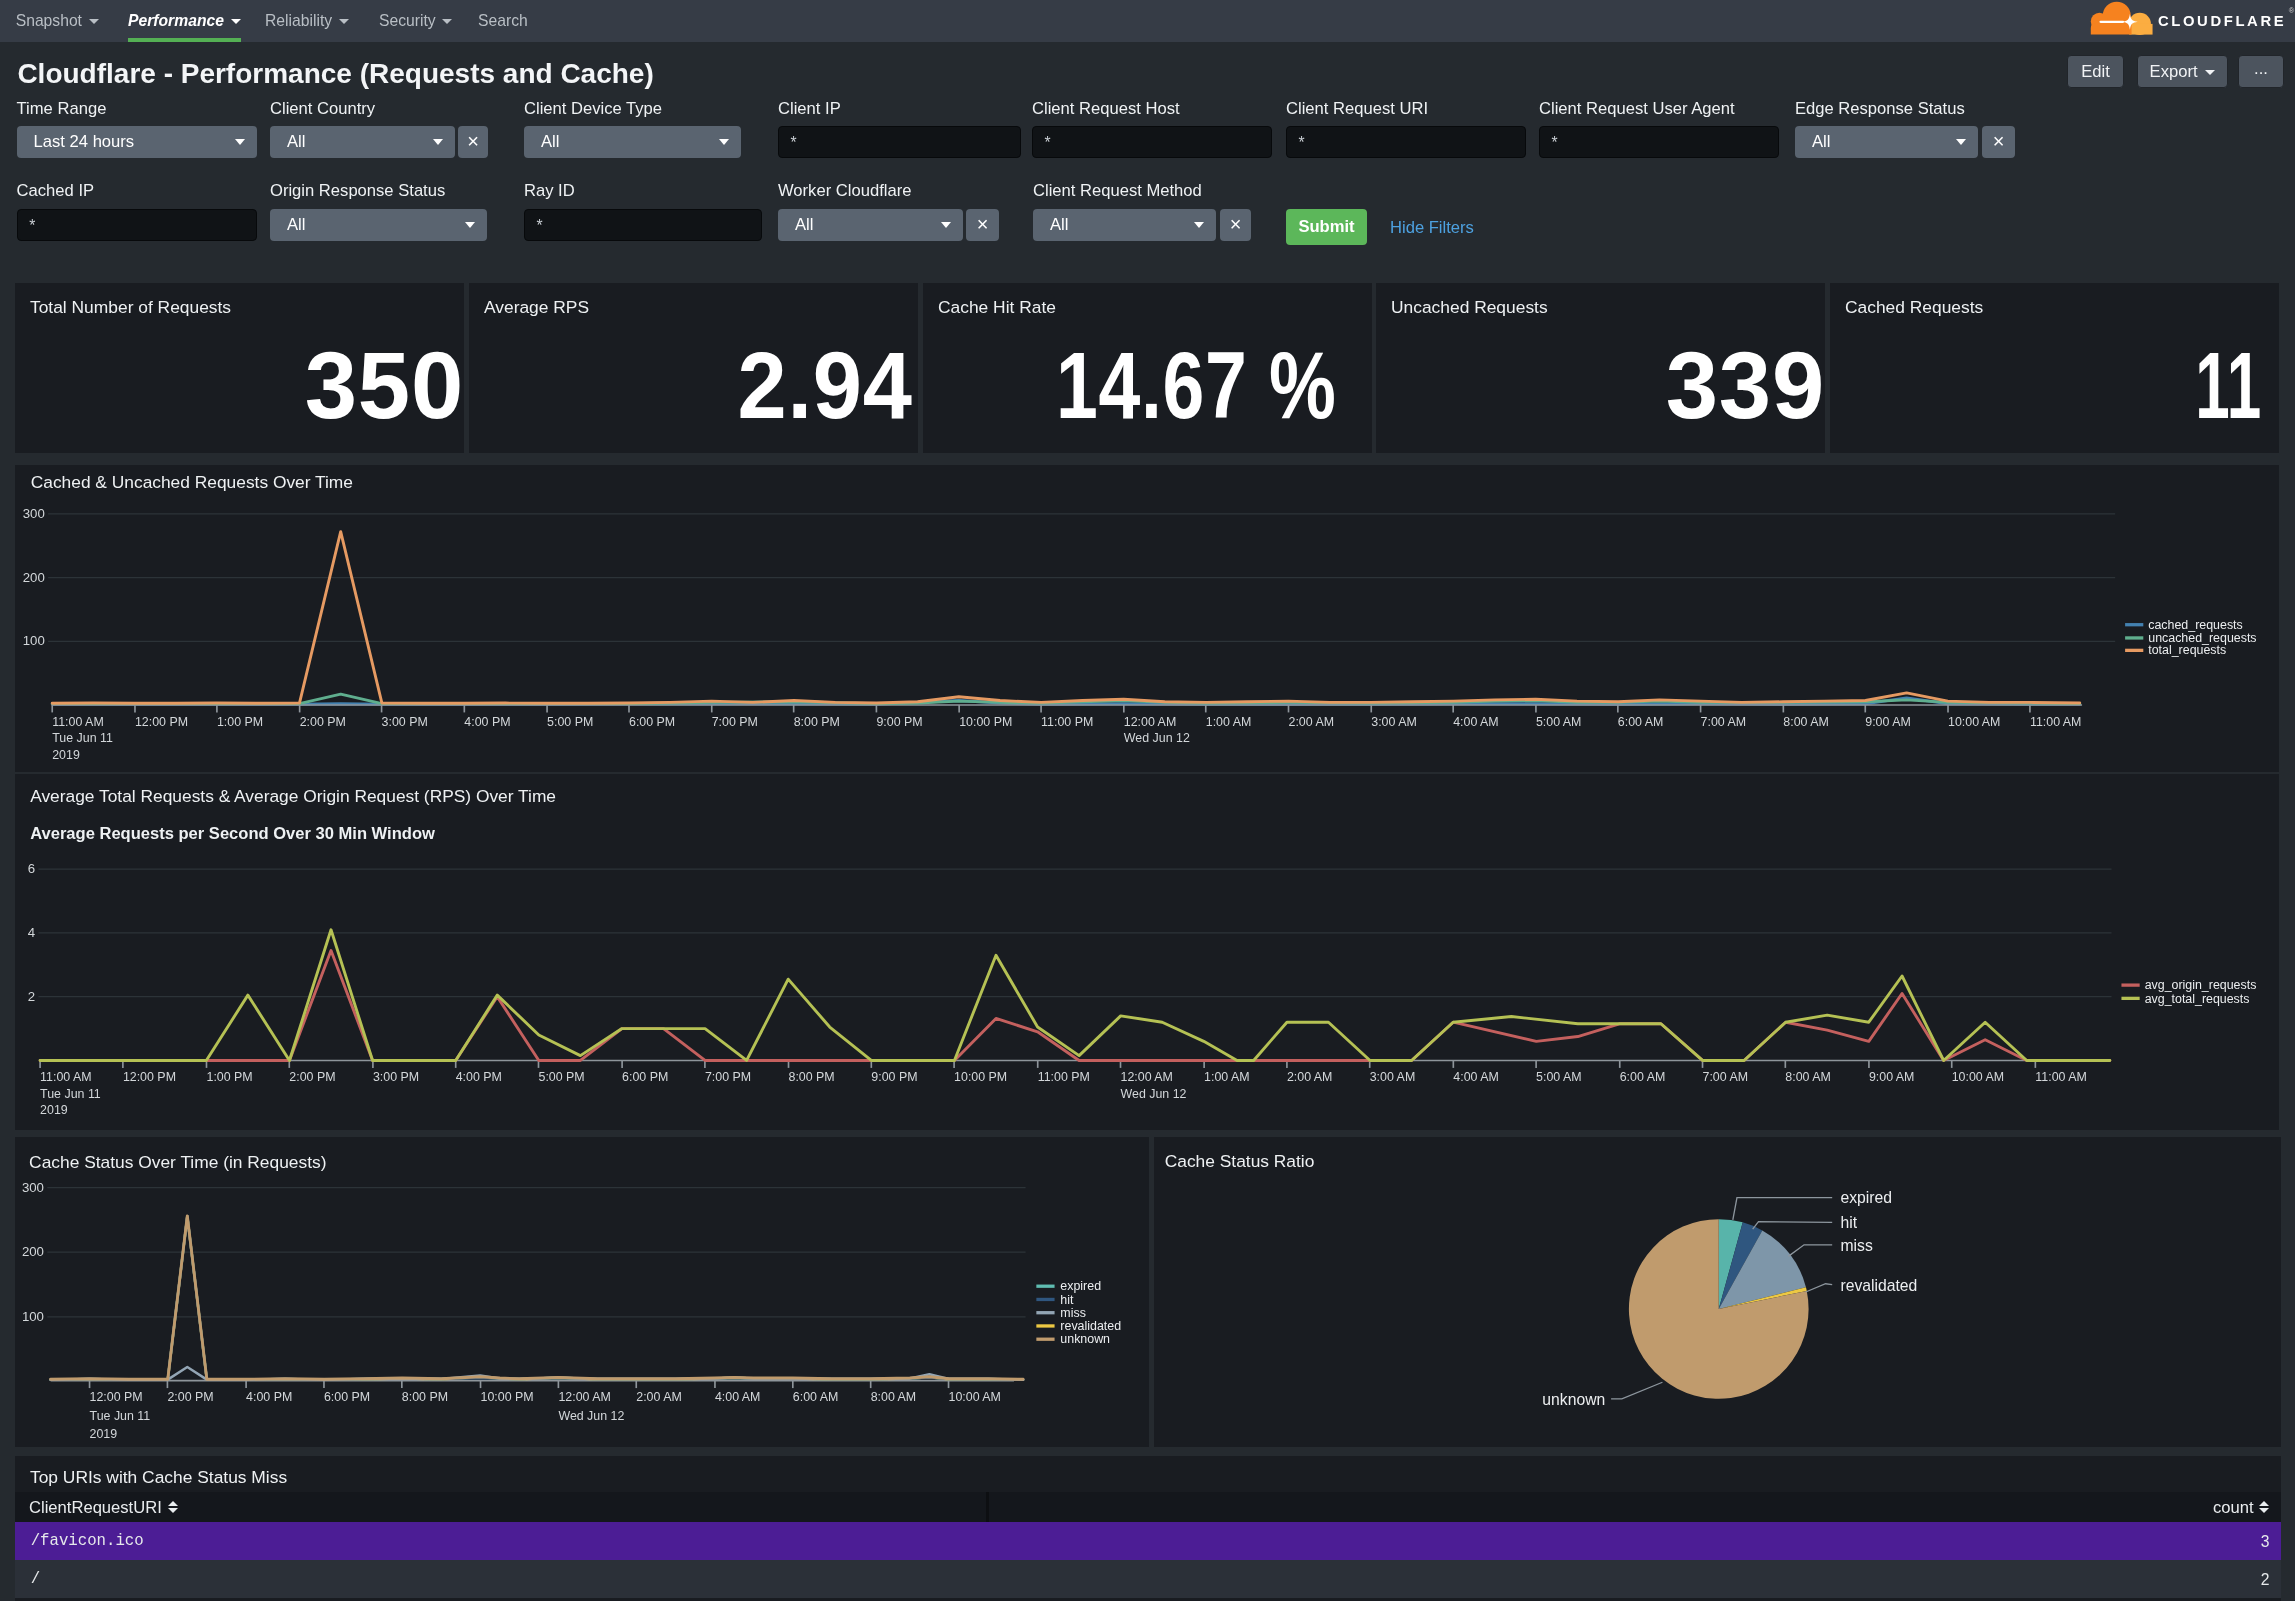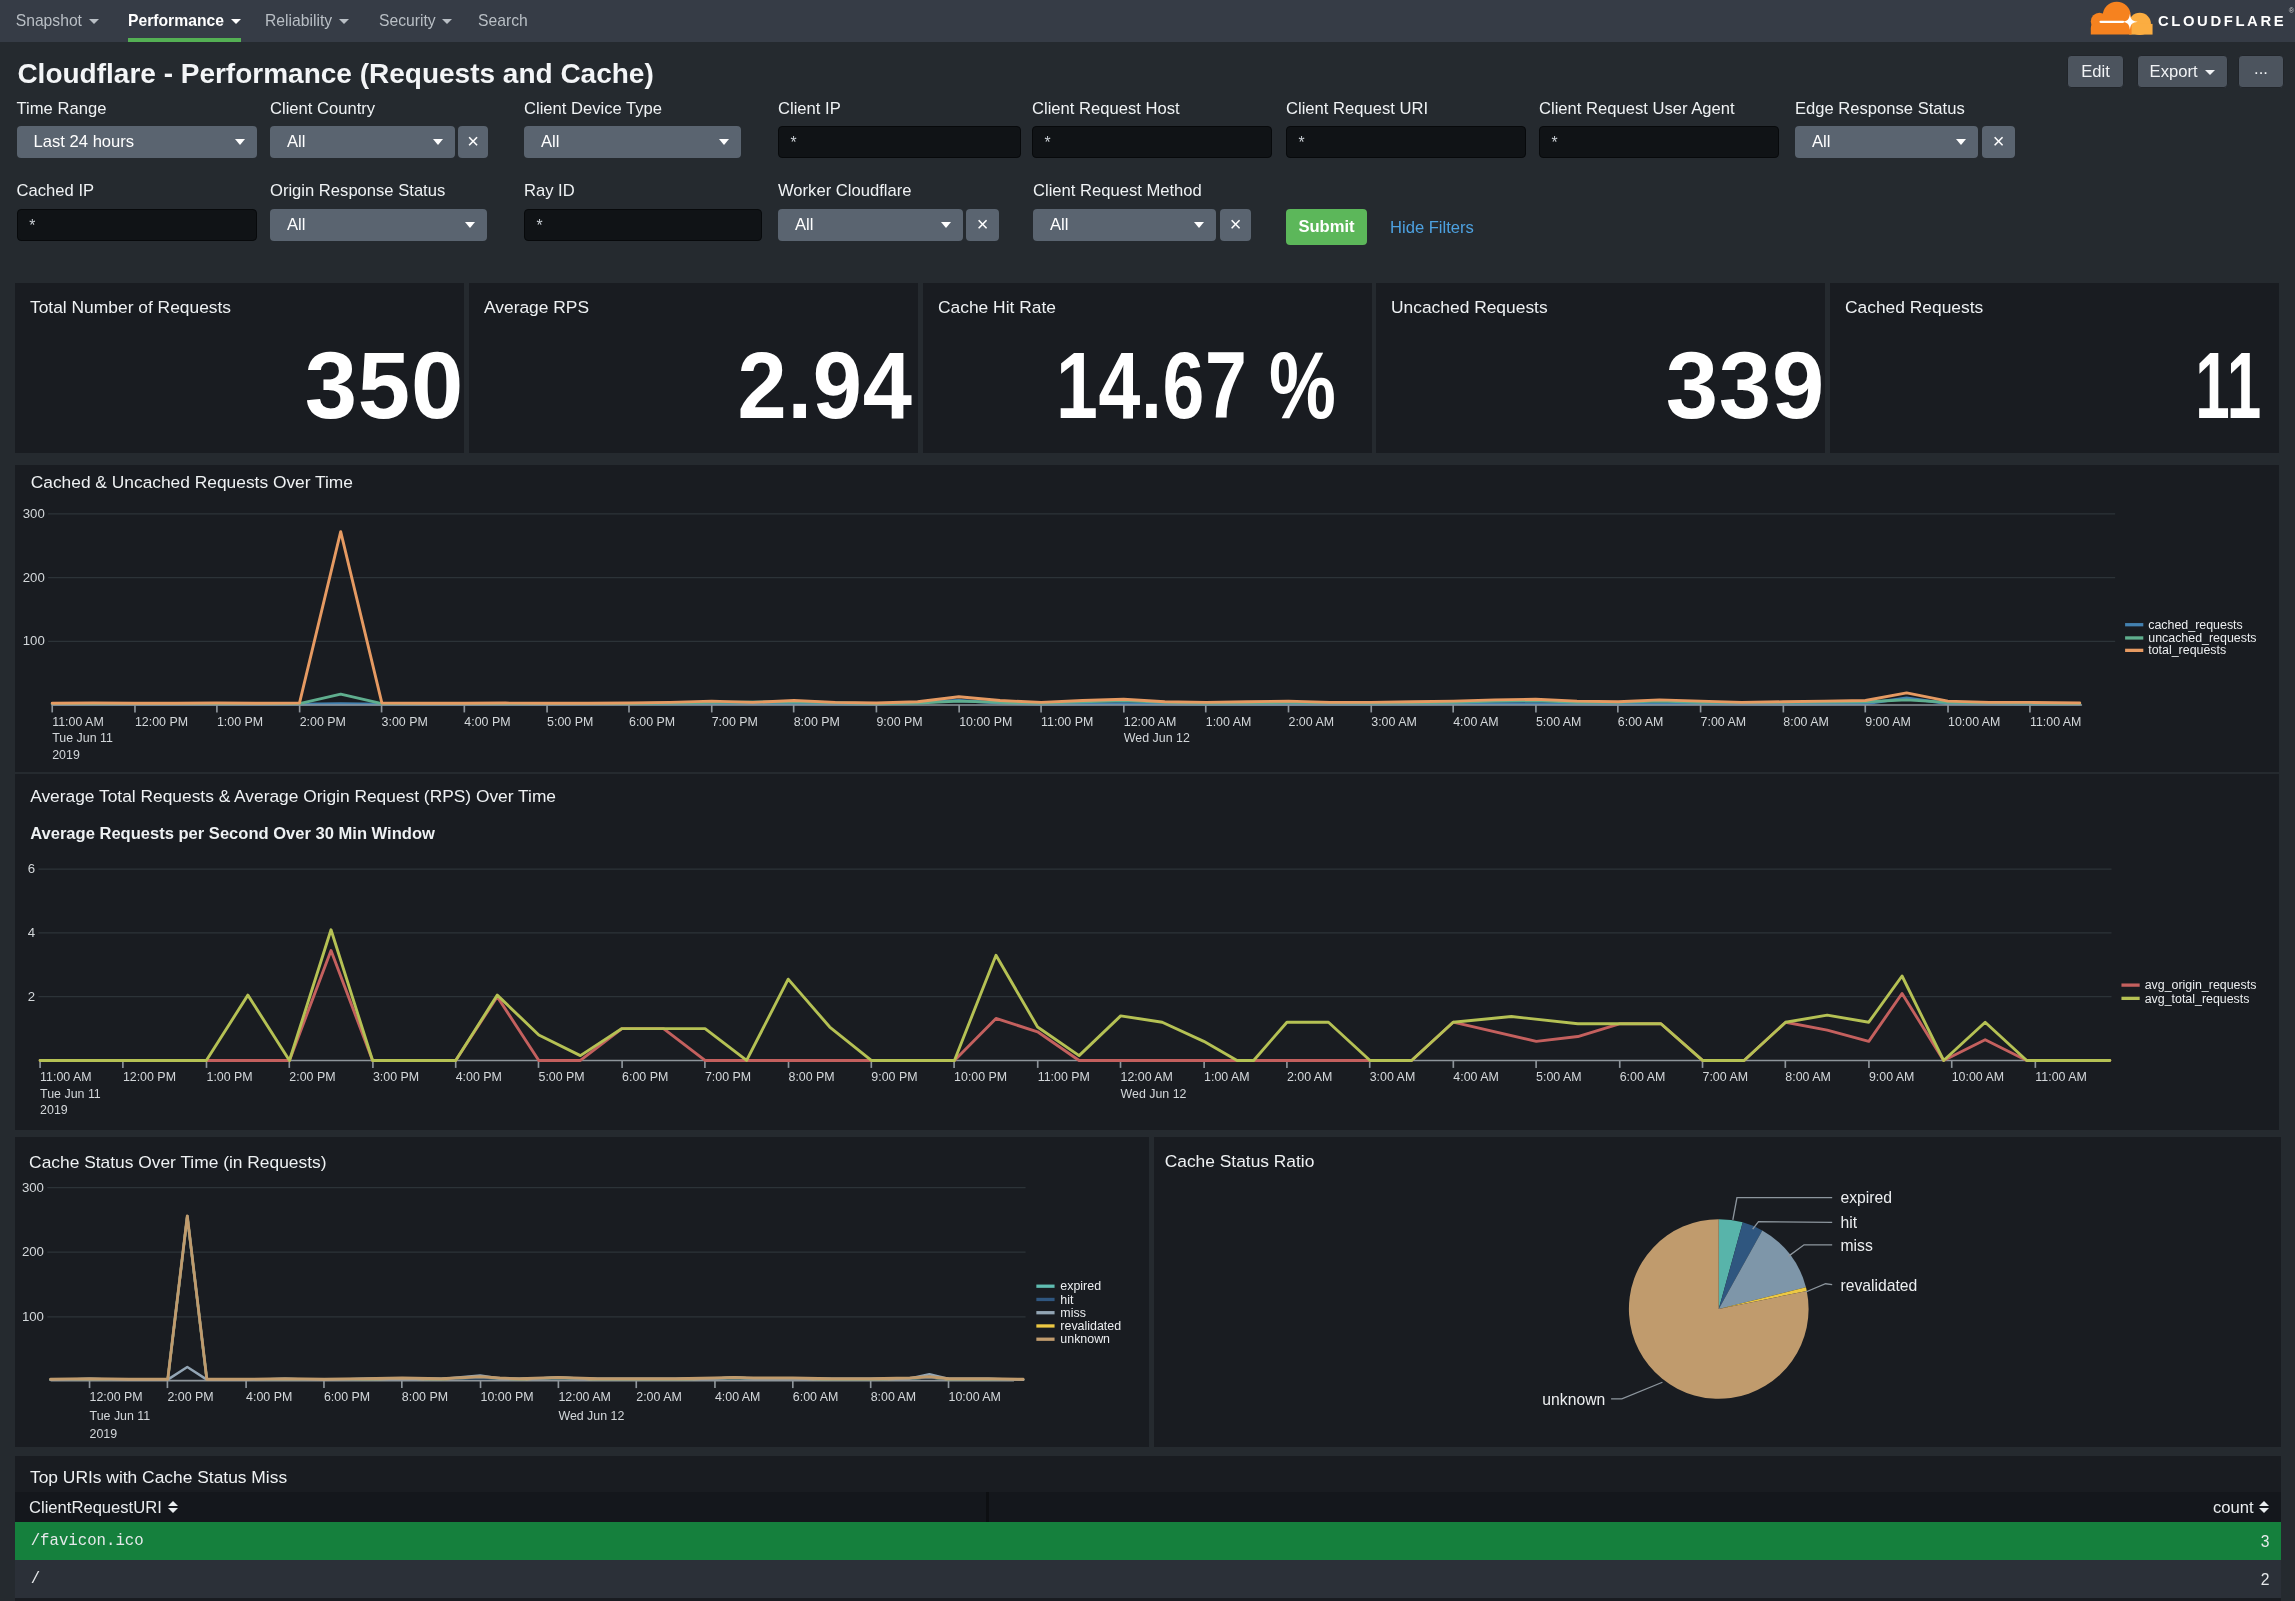--- a/index.html
+++ b/index.html
@@ -1,18 +1,18 @@
 <!DOCTYPE html>
 <html style="font-size:13.2px"><head><meta charset="utf-8"><style>
 * { margin:0; padding:0; box-sizing:border-box; }
 html,body { width:2295px; height:1602px; background:#252a2f; font-family:"Liberation Sans",sans-serif; overflow:hidden; position:relative; }
 .abs { position:absolute; }
 .nav { position:absolute; left:0; top:0; width:2295px; height:42px; background:#363c46; }
 .tab { position:absolute; top:0; height:42px; line-height:41px; font-size:15.7px; color:#b9bfc5; }
-.tab.act { color:#fff; font-weight:bold; border-bottom:4.1px solid #54b054; }
+.tab.act { color:#fff; font-weight:bold; border-bottom:4.1px solid #54b054;font-style:italic; }
 .tcar { display:inline-block; width:0; height:0; border-left:5px solid transparent; border-right:5px solid transparent; border-top:5.8px solid #b9bfc5; margin-left:6.6px; vertical-align:middle; }
 .act .tcar { border-top-color:#fff; }
 .h1 { position:absolute; left:17.4px; top:58px; font-size:28px; font-weight:bold; color:#f3f5f7; }
 .btn { position:absolute; top:55px; height:33px; background:#4c545e; border:0.8px solid #21252a; border-radius:4.1px; color:#f1f3f5; font-size:16.6px; text-align:center; line-height:31px; }
 .flab { position:absolute; font-size:16.6px; color:#eff2f4; }
 .dd { position:absolute; height:32px; background:#5a6470; border-radius:4.1px; color:#fff; font-size:16.6px; line-height:31px; padding-left:17px; }
 .car { position:absolute; right:11.6px; top:13.2px; width:0; height:0; border-left:5.8px solid transparent; border-right:5.8px solid transparent; border-top:6.6px solid #fff; }
 .ddx { position:absolute; height:32px; background:#5a6470; border-radius:4.1px; color:#fff; font-size:20px; text-align:center; line-height:30px; }
 .inp { position:absolute; height:32px; background:#101316; border:0.8px solid #07090b; border-radius:4.1px; color:#c9ced3; font-size:15.7px; line-height:31px; padding-left:11.6px; }
 .sv { position:absolute; top:283px; width:449px; height:170px; background:#191c21; }
@@ -329,21 +329,21 @@
     </svg>
   </div>
 
 <div class="panel" style="left:15px;top:1456px;width:2266px;height:146px">
  <div style="position:absolute;left:15px;top:10.8px;font-size:17.4px;color:#eef1f3">Top URIs with Cache Status Miss</div>
  <div class="thead">
       <span style="position:absolute;left:14px;top:5.8px">ClientRequestURI<span class="sorti"><i class="up"></i><i class="dn"></i></span></span>
       <span style="position:absolute;right:11.6px;top:5.8px">count<span class="sorti"><i class="up"></i><i class="dn"></i></span></span>
       <span style="position:absolute;left:971px;top:0;width:2.5px;height:31px;background:#0d0f12"></span>
     </div>
- <div class="trow" style="top:66px;background:#15803d">
+ <div class="trow" style="top:66px;background:#4c1d95">
       <span class="mono" style="position:absolute;left:15.7px;top:10px">/favicon.ico</span>
       <span style="position:absolute;right:11.6px;top:10.8px">3</span>
     </div>
  <div class="trow" style="top:104px;background:#2b3038">
       <span class="mono" style="position:absolute;left:15.7px;top:10px">/</span>
       <span style="position:absolute;right:11.6px;top:10.8px">2</span>
     </div>
 </div>
 
 

